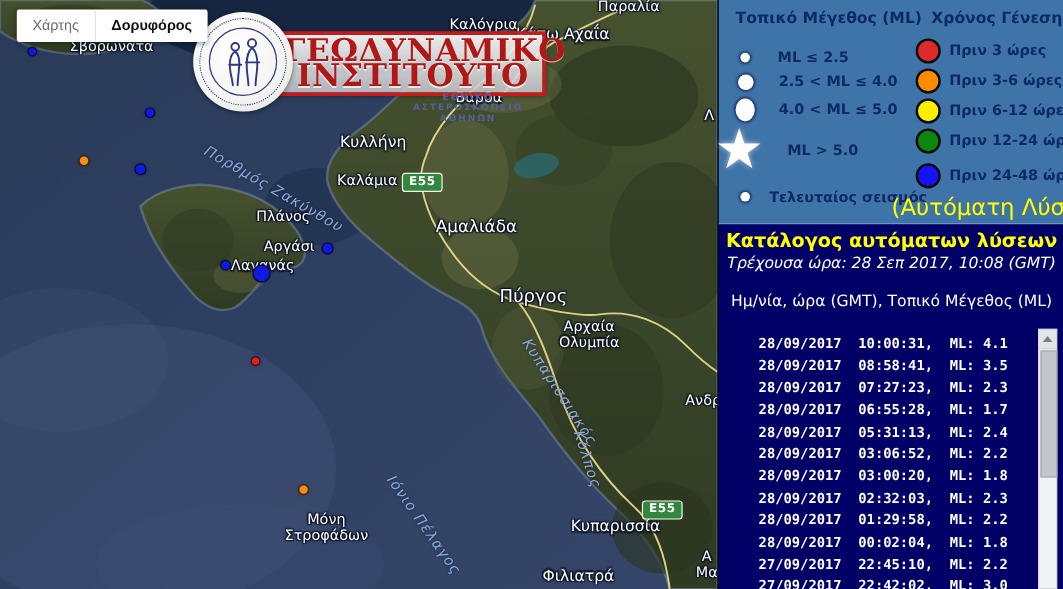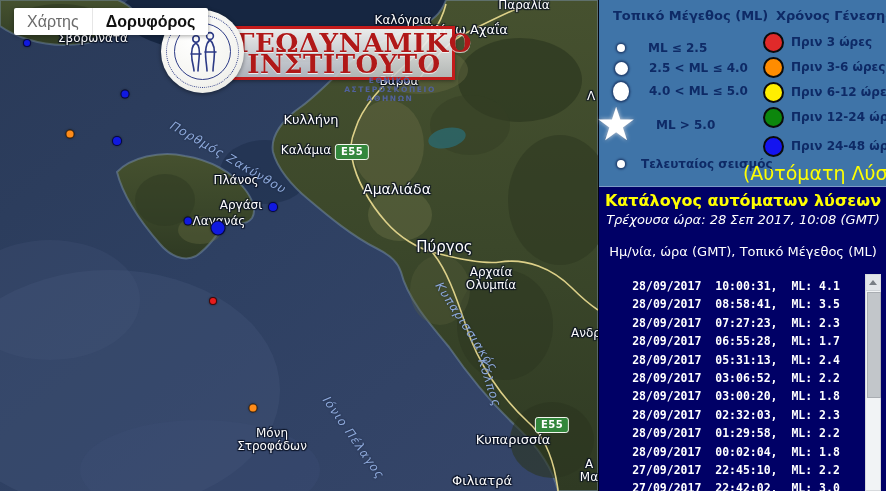--- a/index.html
+++ b/index.html
@@ -16,21 +16,21 @@
     text-shadow:0 0 2px rgba(5,15,35,.6);}
   .route-badge{position:absolute;transform:translate(-50%,-50%);background:#33873c;
     color:#fff;font-size:10px;font-weight:bold;line-height:1;padding:2px 5px;
     border:1.5px solid #f2f6ee;border-radius:3px;letter-spacing:.5px;}
   .quake-dot{position:absolute;border-radius:50%;transform:translate(-50%,-50%);
     border:1px solid rgba(0,0,0,.7);box-sizing:border-box;box-shadow:0 0 2px rgba(0,0,0,.5);}
   
   #gm-controls{position:absolute;left:14px;top:8px;height:27px;background:#fff;border-radius:2px;
     box-shadow:0 1px 4px rgba(0,0,0,.35);display:flex;align-items:stretch;z-index:6;
     font-family:"Liberation Sans",sans-serif;}
-  .gm-btn{padding:0 13px;font-size:16px;line-height:27px;cursor:pointer;}
+  .gm-btn{padding:0 13px;font-size:12px;line-height:27px;cursor:pointer;}
   .gm-btn.inactive{color:#6b6b6b;}
   .gm-btn.active{color:#111;font-weight:bold;border-left:1px solid #e6e6e6;}
   
   #banner{position:absolute;left:175px;top:26px;width:274px;height:48px;z-index:4;
     border:3px solid #c41b1b;
     background:linear-gradient(180deg,rgba(246,246,244,.95) 0%,rgba(222,224,226,.88) 55%,rgba(196,199,203,.85) 100%);
     box-shadow:0 1px 4px rgba(0,0,0,.4);}
   #banner .bn-title{margin-top:4px;padding-left:58px;text-align:center;
     font-family:"DejaVu Serif",serif;font-weight:bold;font-size:26px;line-height:21px;
     color:#b01818;letter-spacing:.5px;text-shadow:0 1px 0 rgba(255,255,255,.7);}

